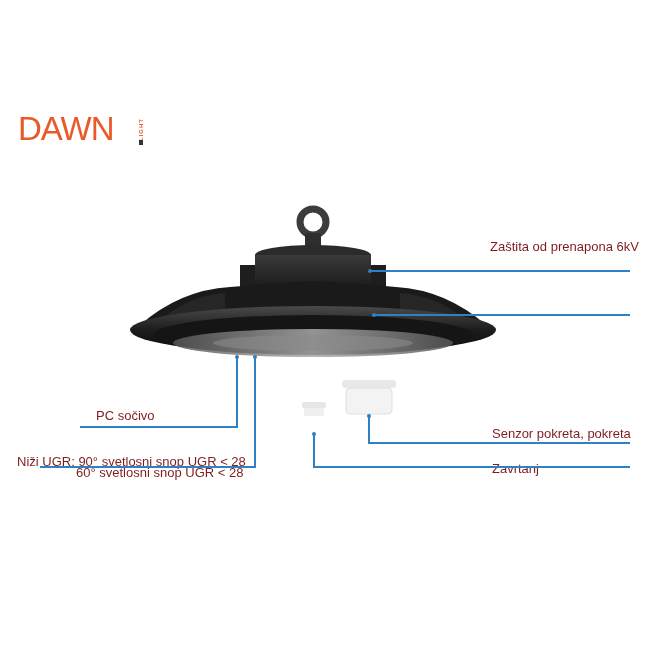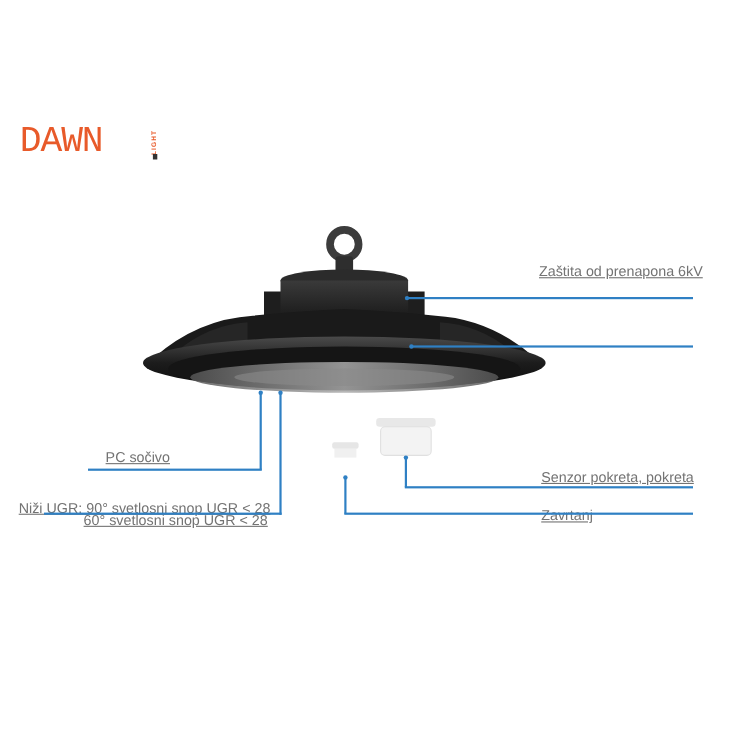--- a/index.html
+++ b/index.html
@@ -1,24 +1,24 @@
 <!DOCTYPE html>
 <html><head>
 <meta charset="utf-8">
 <style>
   html, body { margin:0; padding:0; }
   body { width:668px; height:668px; background:#ffffff; position:relative; overflow:hidden;
          font-family:"Liberation Sans", sans-serif; color:#222; }
   .abs { position:absolute; }
-  .logo { left:18px; top:112px; font-family:Liberation Mono, monospace; font-size:33px; letter-spacing:-1px;
+  .logo { left:18px; top:112px; font-family:Liberation Sans, sans-serif; font-size:33px; letter-spacing:-1px;
           font-weight:400; line-height:1; }
   .logo-sub { left:138px; top:118px; font-size:6px; writing-mode:vertical-rl; transform:rotate(180deg);
               letter-spacing:1px; color:#e85a2a; font-weight:bold; }
   .logo-bar { left:139px; top:140px; width:4px; height:5px; background:#333; }
-  .label { font-size:13px; line-height:15px; color:#737373; white-space:nowrap;text-decoration:underline; }
+  .label { font-size:13px; line-height:15px; color:#7f1d1d; white-space:nowrap; }
   .line { background:#2f80c4; }
   .dot { width:4px; height:4px; border-radius:50%; background:#2f80c4; }
 </style>
 </head>
 <body>
 
 <div class="abs logo" style="color:#e85a2a">
   <span>DAWN</span>
 </div>
 <div class="abs logo-sub">LIGHT</div>

